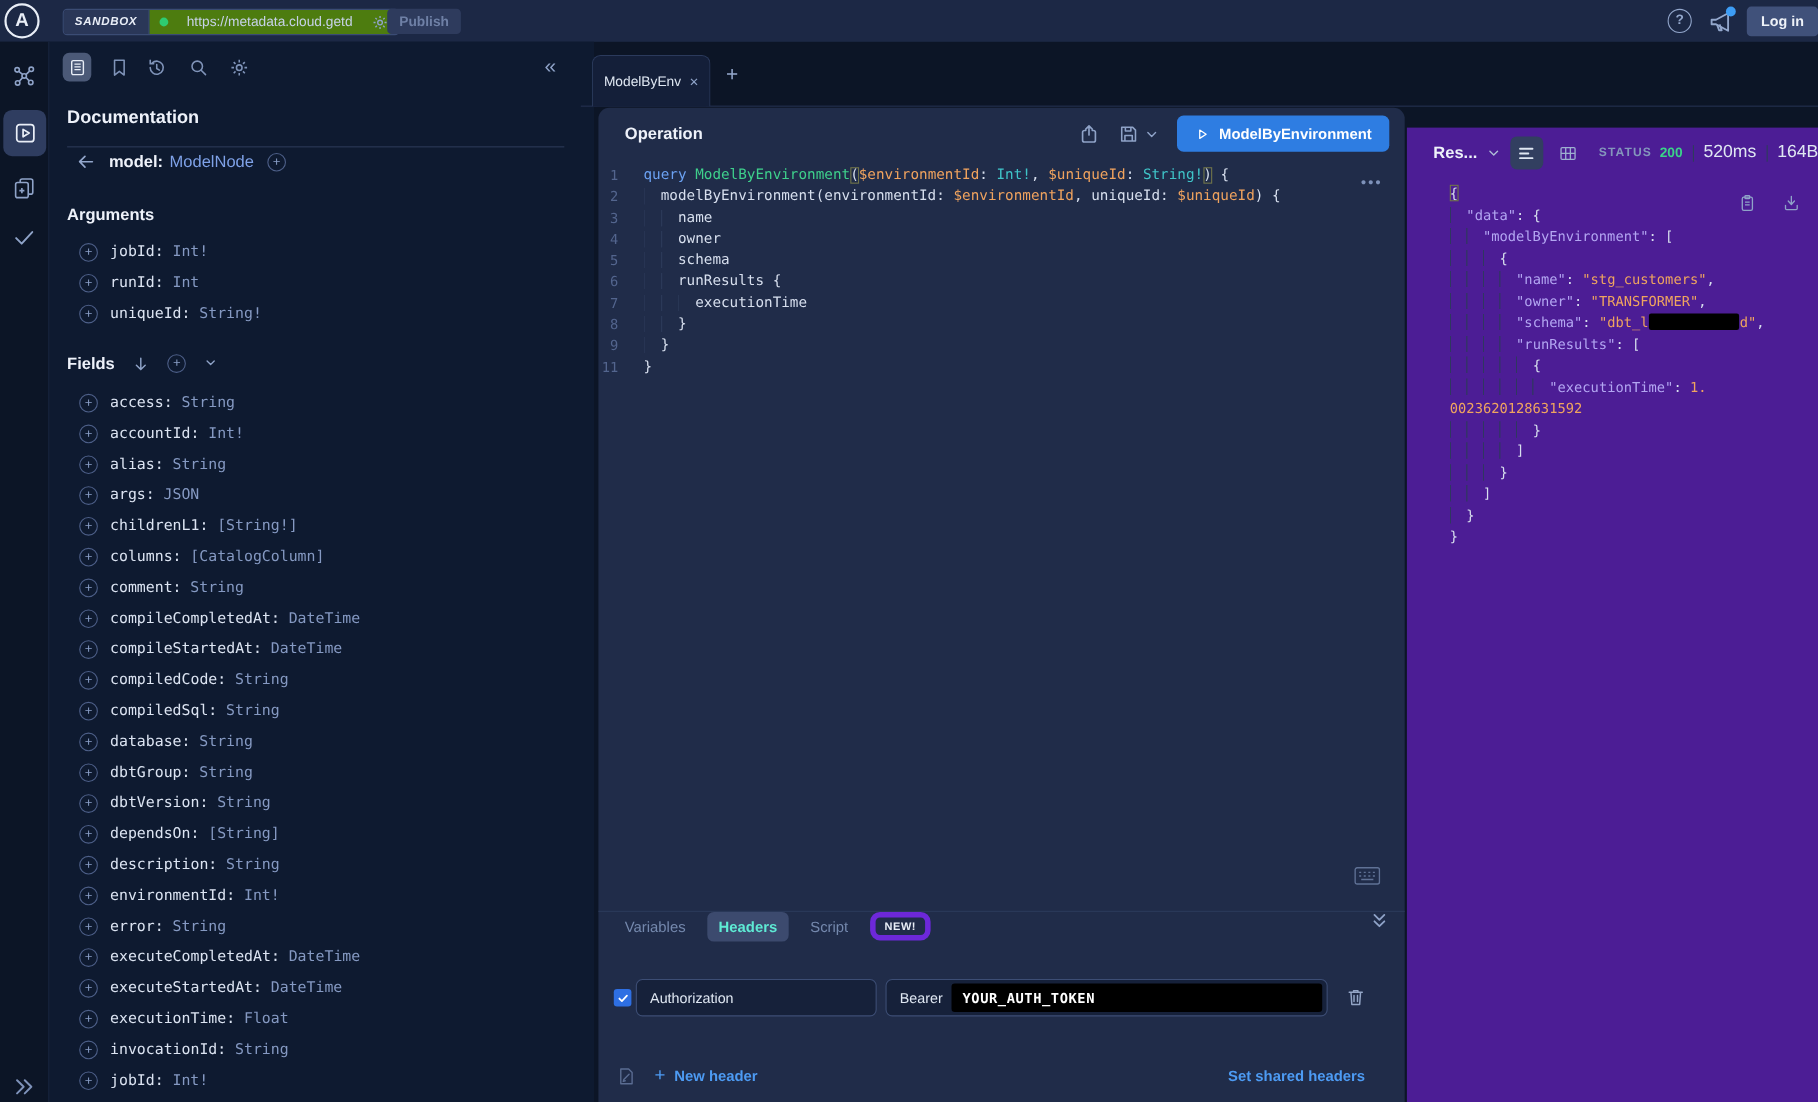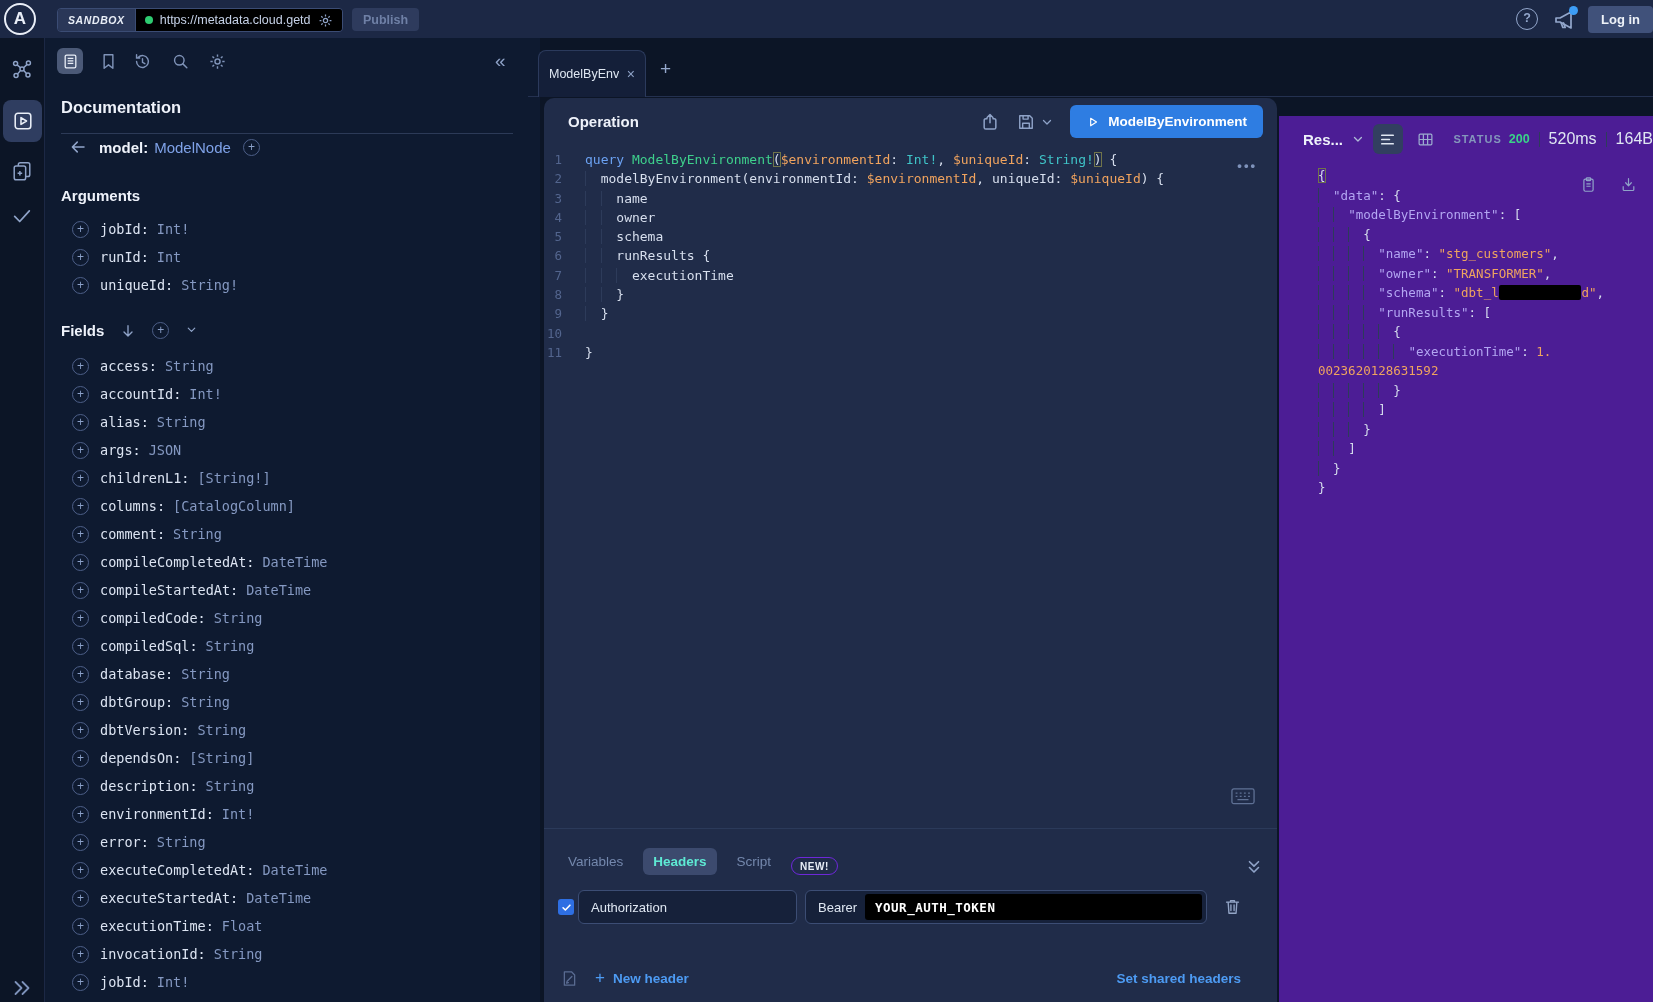--- a/index.html
+++ b/index.html
@@ -8,21 +8,21 @@
   svg { display:block; }
 
   
   .topbar { position:absolute; left:0; top:0; width:1653px; height:38px; background:#1c2845; }
   .logo { position:absolute; left:4px; top:3px; width:32px; height:32px; border:2.5px solid #e9eef7;
     border-radius:50%; color:#e9eef7; font-weight:bold; font-size:17px; text-align:center; line-height:27px; }
   .sb-group { position:absolute; left:57px; top:8px; height:24px; display:flex; align-items:stretch;
     border:1px solid #3b4c74; border-radius:4px; overflow:hidden; }
   .sb-chip { background:#2a3758; color:#e9eef7; font-size:10.5px; font-weight:bold; letter-spacing:.6px;
     padding:0 10px; display:flex; align-items:center; border-right:1px solid #3b4c74;font-style:italic; }
-  .url-seg { background:#000000; display:flex; align-items:center; gap:7px; padding:0 9px;justify-content:center; }
+  .url-seg { background:#4d7c0f; display:flex; align-items:center; gap:17px; padding:0 9px;justify-content:center; }
   .green-dot { width:8px; height:8px; border-radius:50%; background:#2ecc71; }
   .url-text { font-size:12.5px; color:#c6d2e8; max-width:160px; overflow:hidden; white-space:nowrap; }
   .publish-btn { position:absolute; left:352px; top:8px; height:23px; padding:0 11px; background:#2e3b5d;
     border-radius:4px; color:#6f80a6; font-size:12.5px; font-weight:bold; display:flex; align-items:center; }
   .help-circle { position:absolute; left:1516px; top:8px; width:22px; height:22px; border:1.5px solid #93a7cc;
     border-radius:50%; color:#93a7cc; font-size:12.5px; font-weight:bold; text-align:center; line-height:19px; }
   .mega-wrap { position:absolute; left:1552px; top:8px; width:24px; height:24px; color:#93a7cc; }
   .mega-dot { position:absolute; right:-2px; top:-2px; width:9px; height:9px; border-radius:50%; background:#3d9df5; }
   .login-btn { position:absolute; left:1588px; top:6px; height:27px; padding:0 13px; background:#40517a;
     border-radius:4px; color:#eef2f8; font-size:13px; font-weight:bold; display:flex; align-items:center; }
@@ -95,24 +95,24 @@
   .tk-box { color:#d7dfee; outline:1px solid #70744a; outline-offset:-1px; }
   .tk-key { color:#b3a6f2; }
   .tk-str { color:#efa45f; }
   .tk-num { color:#efa45f; }
   .tk-red { background:#000; border-radius:2px; }
   .tk-g   { box-shadow:inset 1px 0 0 #2d3b5a; }
   .kbd-ic { position:absolute; right:22px; top:690px; width:24px; height:17px; color:#5f7195; }
 
   
   .card-divider { position:absolute; left:0; top:730px; width:100%; height:1px; background:#2b3a5a; }
-  .ftabs { position:absolute; left:0; top:731px; width:100%; height:46px; display:flex; align-items:flex-end; padding:0 14px; gap:10px; }
+  .ftabs { position:absolute; left:0; top:731px; width:100%; height:46px; display:flex; align-items:flex-start; padding:0 14px; gap:10px; }
   .ftab { font-size:13.5px; color:#7488ad; padding:6px 10px; }
   .ftab.active { background:#3c4a6e; border-radius:6px; color:#5eead4; font-weight:bold; }
-  .new-badge { border:1px solid #6d28d9; border-radius:9px; font-size:10px; font-weight:bold; color:#e8eef7;
+  .new-badge { border:5px solid #6d28d9; border-radius:9px; font-size:10px; font-weight:bold; color:#e8eef7;
     padding:2.5px 8px; letter-spacing:.5px; }
   .dbl-chev { margin-left:auto; width:18px; height:16px; color:#8fa3c8; }
   .kv-row { position:absolute; left:0; top:792px; width:100%; height:34px; }
   .chk { position:absolute; left:14px; top:9px; width:16px; height:16px; background:#2e6fe3; border-radius:3px;
     display:flex; align-items:center; justify-content:center; }
   .chk svg { width:11px; height:11px; color:#fff; }
   .kv-input { position:absolute; top:0; height:34px; background:#16213a; border:1px solid #3c4d74; border-radius:6px;
     display:flex; align-items:center; font-size:13px; color:#dfe7f2; }
   .key-input { left:34px; width:219px; padding:0 12px; }
   .val-input { left:261px; width:402px; padding:0 4px 0 12px; gap:8px; }
@@ -449,21 +449,20 @@
   <div class="code-area">
       <div class="cl"><span class="ln">1</span><span class="lt"><span class="tk-kw">query </span><span class="tk-op">ModelByEnvironment</span><span class="tk-box">(</span><span class="tk-var">$environmentId</span><span class="tk-pl">: </span><span class="tk-typ">Int!</span><span class="tk-pl">, </span><span class="tk-var">$uniqueId</span><span class="tk-pl">: </span><span class="tk-typ">String!</span><span class="tk-box">)</span><span class="tk-pl"> {</span></span></div>
       <div class="cl"><span class="ln">2</span><span class="lt"><span class="tk-g">  </span><span class="tk-pl">modelByEnvironment(environmentId: </span><span class="tk-var">$environmentId</span><span class="tk-pl">, uniqueId: </span><span class="tk-var">$uniqueId</span><span class="tk-pl">) {</span></span></div>
       <div class="cl"><span class="ln">3</span><span class="lt"><span class="tk-g">  </span><span class="tk-g">  </span><span class="tk-pl">name</span></span></div>
       <div class="cl"><span class="ln">4</span><span class="lt"><span class="tk-g">  </span><span class="tk-g">  </span><span class="tk-pl">owner</span></span></div>
       <div class="cl"><span class="ln">5</span><span class="lt"><span class="tk-g">  </span><span class="tk-g">  </span><span class="tk-pl">schema</span></span></div>
       <div class="cl"><span class="ln">6</span><span class="lt"><span class="tk-g">  </span><span class="tk-g">  </span><span class="tk-pl">runResults {</span></span></div>
       <div class="cl"><span class="ln">7</span><span class="lt"><span class="tk-g">  </span><span class="tk-g">  </span><span class="tk-g">  </span><span class="tk-pl">executionTime</span></span></div>
       <div class="cl"><span class="ln">8</span><span class="lt"><span class="tk-g">  </span><span class="tk-g">  </span><span class="tk-pl">}</span></span></div>
       <div class="cl"><span class="ln">9</span><span class="lt"><span class="tk-g">  </span><span class="tk-pl">}</span></span></div>
-      <div class="cl"><span class="ln">10</span><span class="lt"></span></div>
       <div class="cl"><span class="ln">11</span><span class="lt"><span class="tk-pl">}</span></span></div>
     </div>
   <span class="meatball">•••</span>
   <span class="kbd-ic">
     <svg viewBox="0 0 26 18" fill="none" stroke="currentColor" stroke-width="1.4">
       <rect x="1" y="1" width="24" height="16" rx="2"></rect>
         <path d="M5 5.5h2M9.5 5.5h2M14 5.5h2M18.5 5.5h2M5 9h2M9.5 9h2M14 9h2M18.5 9h2M7 12.5h12"></path>
     </svg>
   </span>
 

